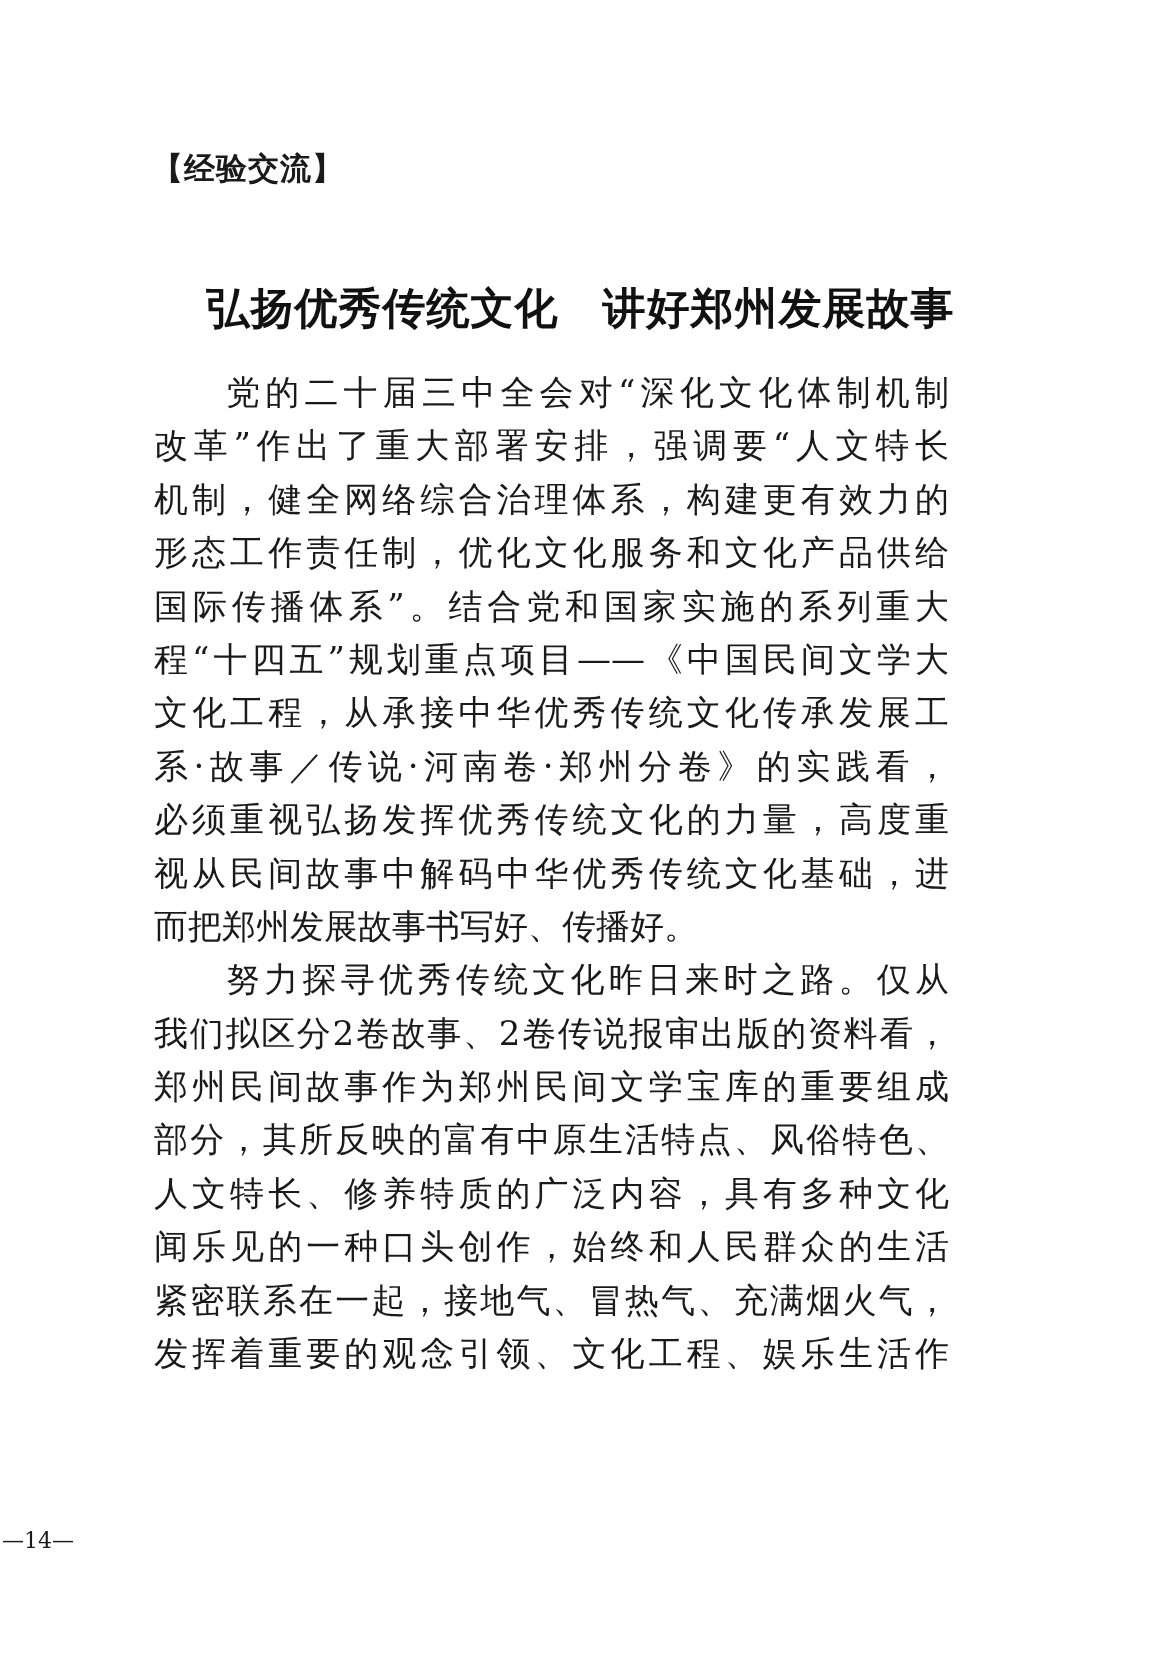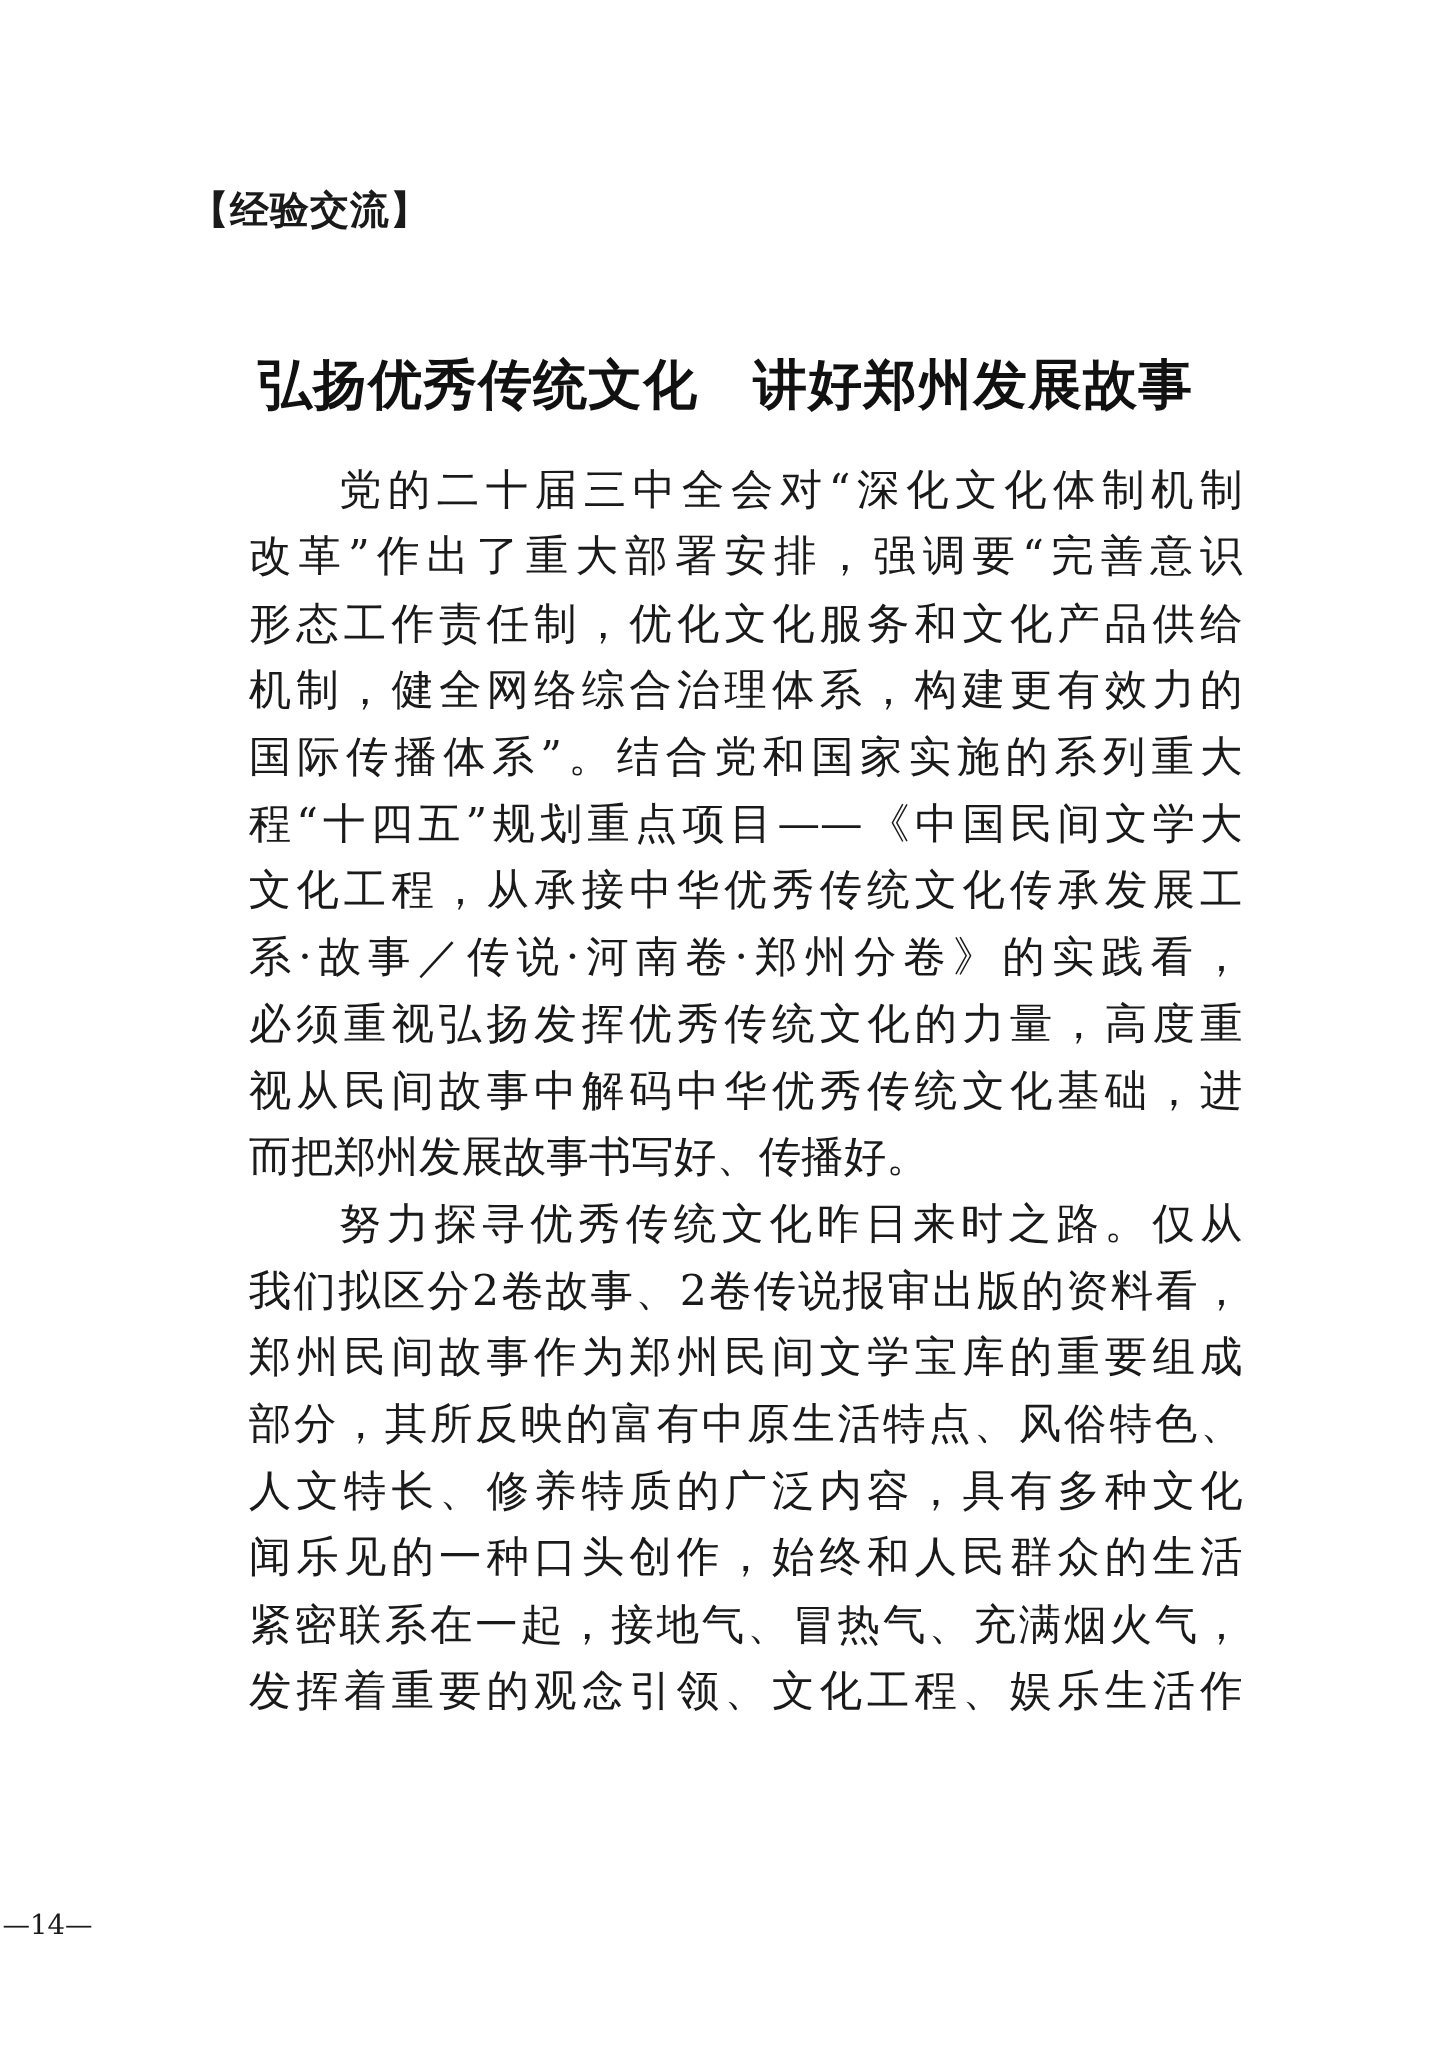--- a/index.html
+++ b/index.html
@@ -46,21 +46,20 @@
       letter-spacing: 1px;
       color: #111111;
       white-space: pre;
       margin-top: 30px;
     }
     .body-text {
       position: absolute;
       left: 152px;
       top: 366px;
       width: 795px;
-      margin-left: 45px;
     }
     .body-line {
       font-family: "DejaVu Serif", serif;
       font-size: 34px;
       line-height: 53.4px;
       height: 53.4px;
       color: #1a1a1a;
       white-space: nowrap;
       text-align: justify;
       text-align-last: justify;
@@ -87,23 +86,23 @@
 
 <div class="page">
 
   <div class="section-tag">【经验交流】</div>
 
   <div class="article-title">弘扬优秀传统文化　讲好郑州发展故事</div>
 
   <div class="body-text">
 
     <div class="body-line indent">党的二十届三中全会对“深化文化体制机制</div>
-    <div class="body-line">改革”作出了重大部署安排，强调要“完善意识</div>
+    <div class="body-line">改革”作出了重大部署安排，强调要“人文特长</div>
+    <div class="body-line">机制，健全网络综合治理体系，构建更有效力的</div>
     <div class="body-line">形态工作责任制，优化文化服务和文化产品供给</div>
-    <div class="body-line">机制，健全网络综合治理体系，构建更有效力的</div>
     <div class="body-line">国际传播体系”。结合党和国家实施的系列重大</div>
     <div class="body-line">程“十四五”规划重点项目——《中国民间文学大</div>
     <div class="body-line">文化工程，从承接中华优秀传统文化传承发展工</div>
     <div class="body-line">系·故事／传说·河南卷·郑州分卷》的实践看，</div>
     <div class="body-line">必须重视弘扬发挥优秀传统文化的力量，高度重</div>
     <div class="body-line">视从民间故事中解码中华优秀传统文化基础，进</div>
     <div class="body-line last">而把郑州发展故事书写好、传播好。</div>
 
     <div class="body-line indent">努力探寻优秀传统文化昨日来时之路。仅从</div>
     <div class="body-line">我们拟区分2卷故事、2卷传说报审出版的资料看，</div>

